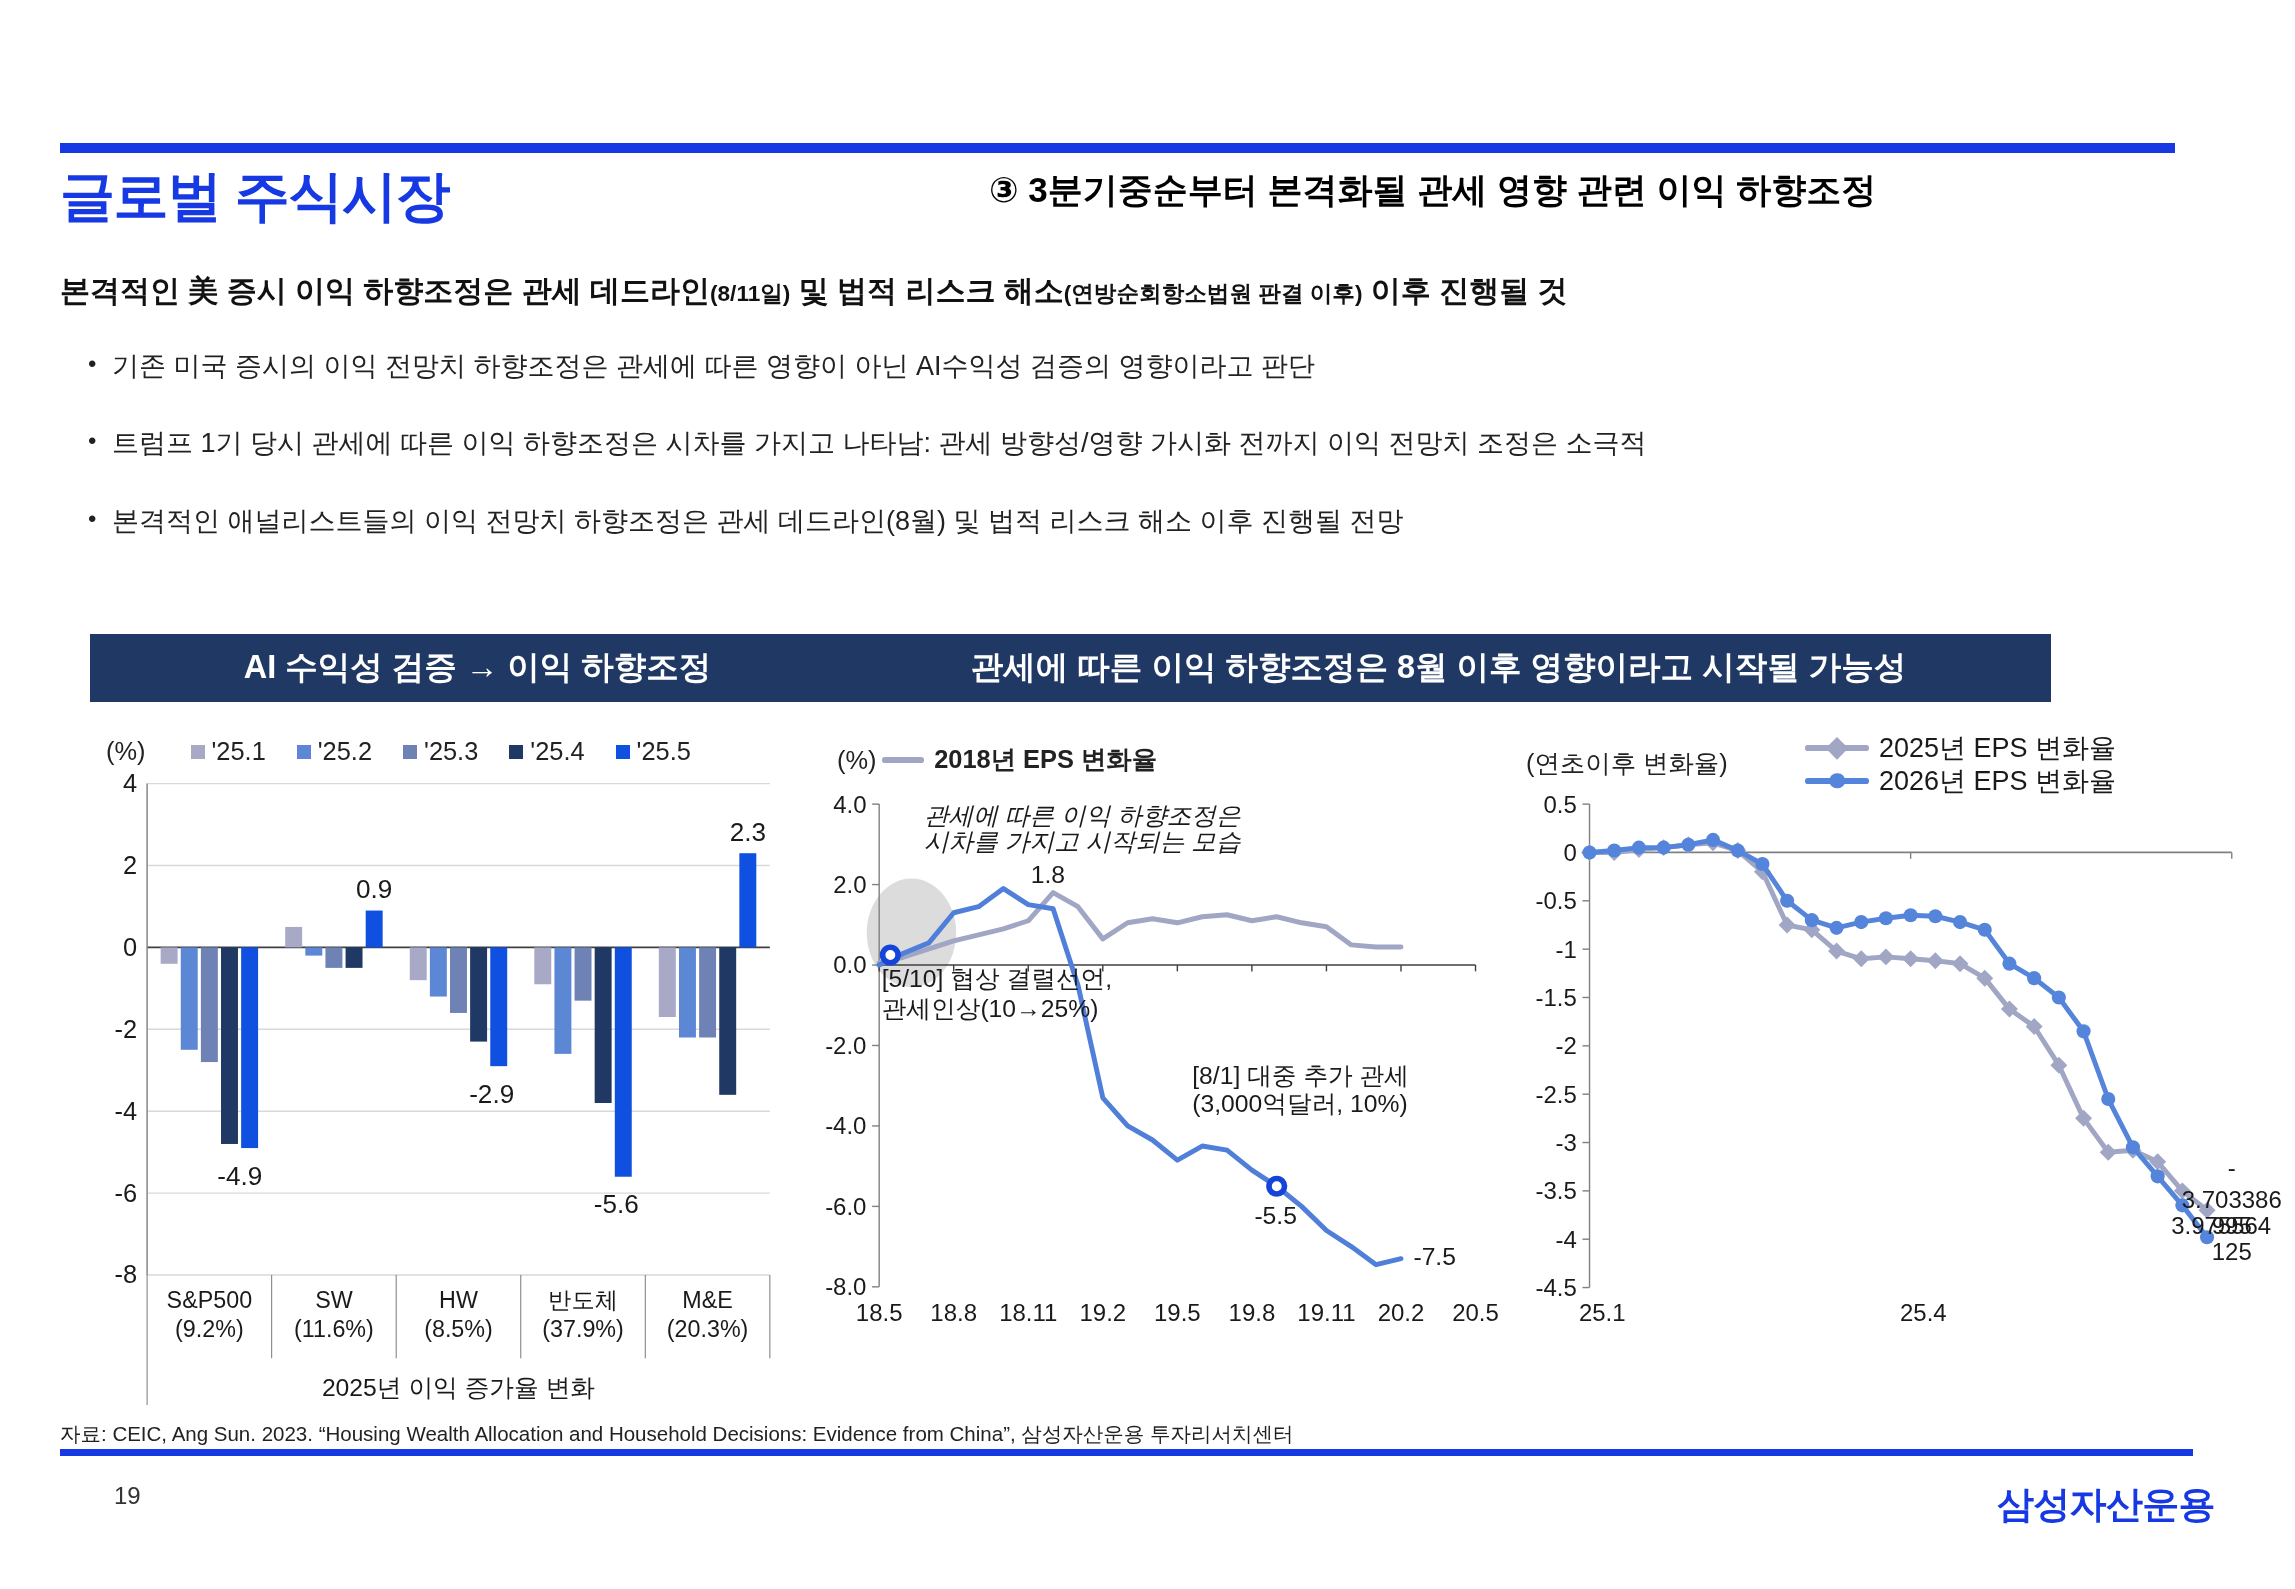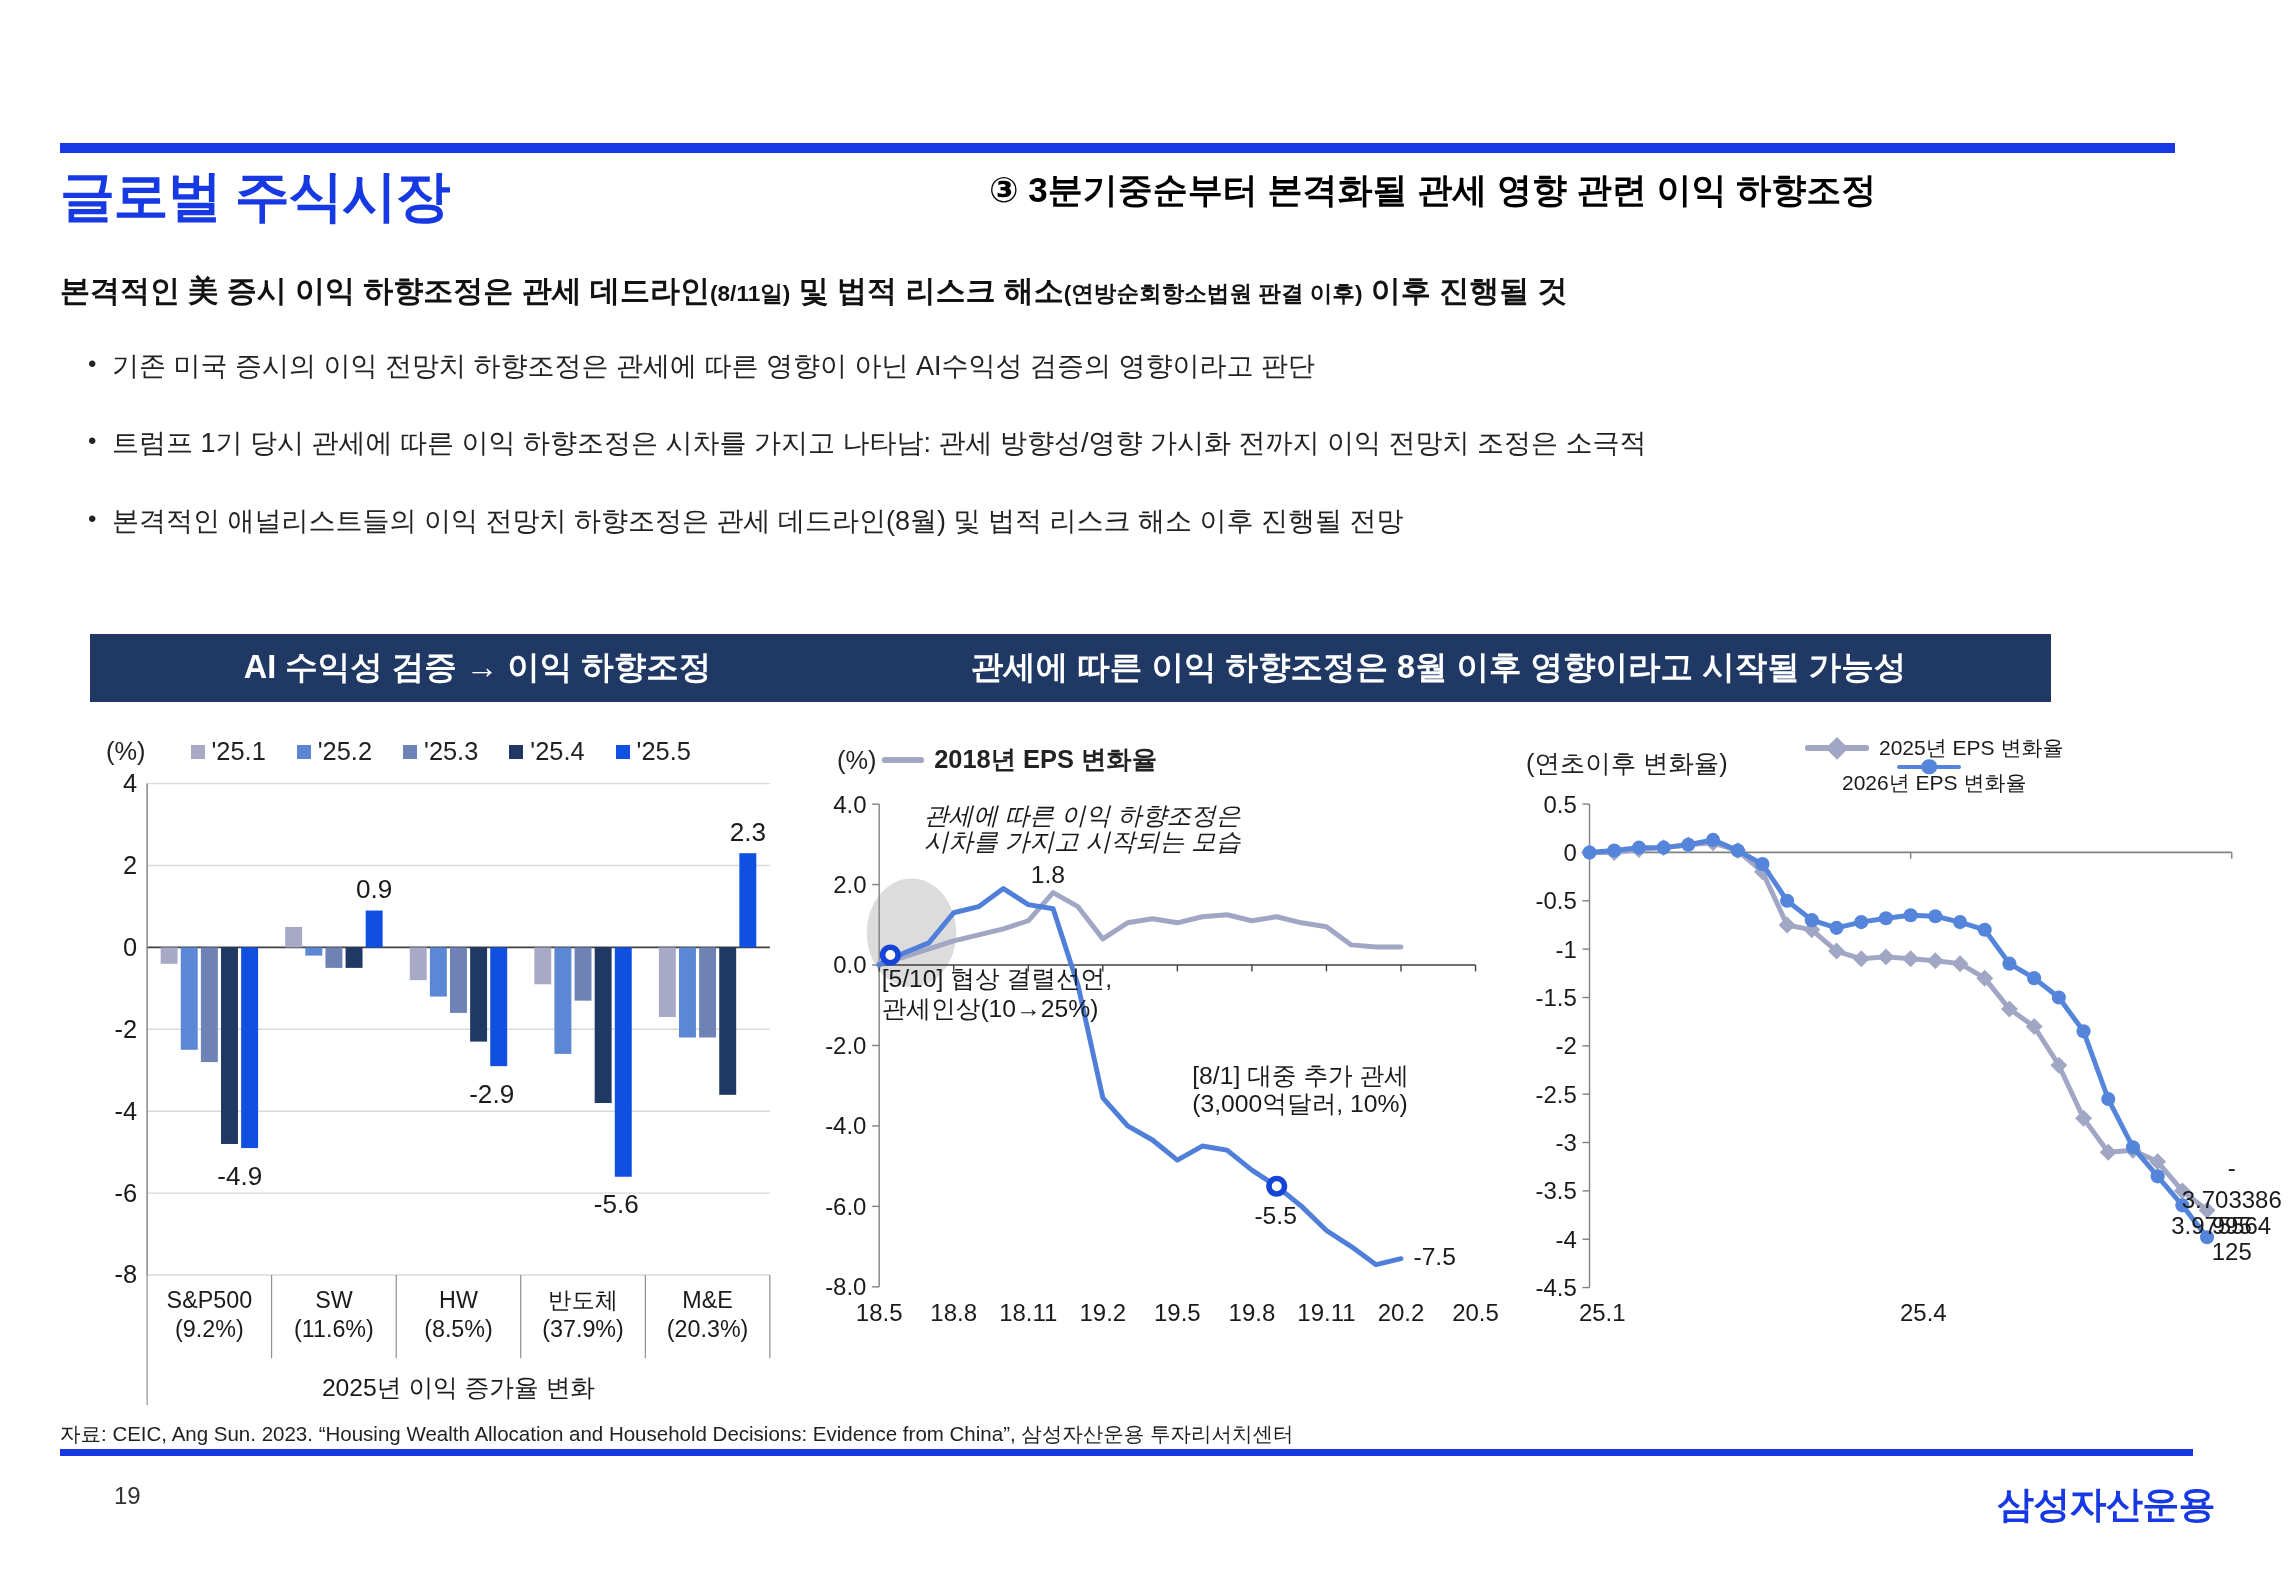--- a/index.html
+++ b/index.html
@@ -197,28 +197,28 @@
     <text x="279.77083333333337" y="131.15" font-size="35" font-style="normal">1.8</text>
     <text x="68.52083333333333" y="279.34999999999997" font-size="35" font-style="normal">[5/10] 협상 결렬선언,</text>
     <text x="68.52083333333333" y="322.09999999999997" font-size="35" font-style="normal">관세인상(10→25%)</text>
     <text x="508.625" y="416.15000000000003" font-size="35" font-style="normal">[8/1] 대중 추가 관세</text>
     <text x="508.625" y="456.05" font-size="35" font-style="normal">(3,000억달러, 10%)</text>
     <text x="596.6458333333334" y="615.65" font-size="35" font-style="normal">-5.5</text>
     <text x="821.9791666666667" y="672.65" font-size="35" font-style="normal">-7.5</text>
   </svg>
 
 <div class="abs unit" style="left:1526px;top:747px">(연초이후 변화율)</div>
-<div id="right-legend" class="abs" style="left:1805px;top:732px;font-size:21px">
+<div id="right-legend" class="abs" style="left:1805px;top:732px;font-size:27px">
     <div style="display: flex; align-items: center; height: 32.5px;">
       <span class="leg-line leg-mark" style="background: rgb(160, 166, 196); width: 64px;">
         <span class="mk" style="width: 15.5px; height: 15.5px; background: rgb(160, 166, 196); transform: translate(-50%, -50%) rotate(45deg);"></span>
       </span>
       <span>2025년 EPS 변화율</span>
     </div>
-    <div style="display: flex; align-items: center; height: 32.5px; flex-direction: column;">
+    <div style="display: flex; align-items: center; height: 32.5px;">
       <span class="leg-line leg-mark" style="background: rgb(85, 133, 219); width: 64px;">
         <span class="mk" style="width: 15.5px; height: 15.5px; background: rgb(85, 133, 219); border-radius: 50%;"></span>
       </span>
       <span>2026년 EPS 변화율</span>
     </div>
   </div>
 <svg id="right-chart" class="abs" width="720" height="614" viewBox="0 0 1020 870" style="left:1533px;top:790px">
     <line x1="80" y1="20" x2="80" y2="705" stroke="#808080" stroke-width="2"></line>
     <line x1="70" y1="20" x2="80" y2="20" stroke="#808080" stroke-width="2"></line>
     <text x="62" y="32" text-anchor="end" font-size="34">0.5</text>

